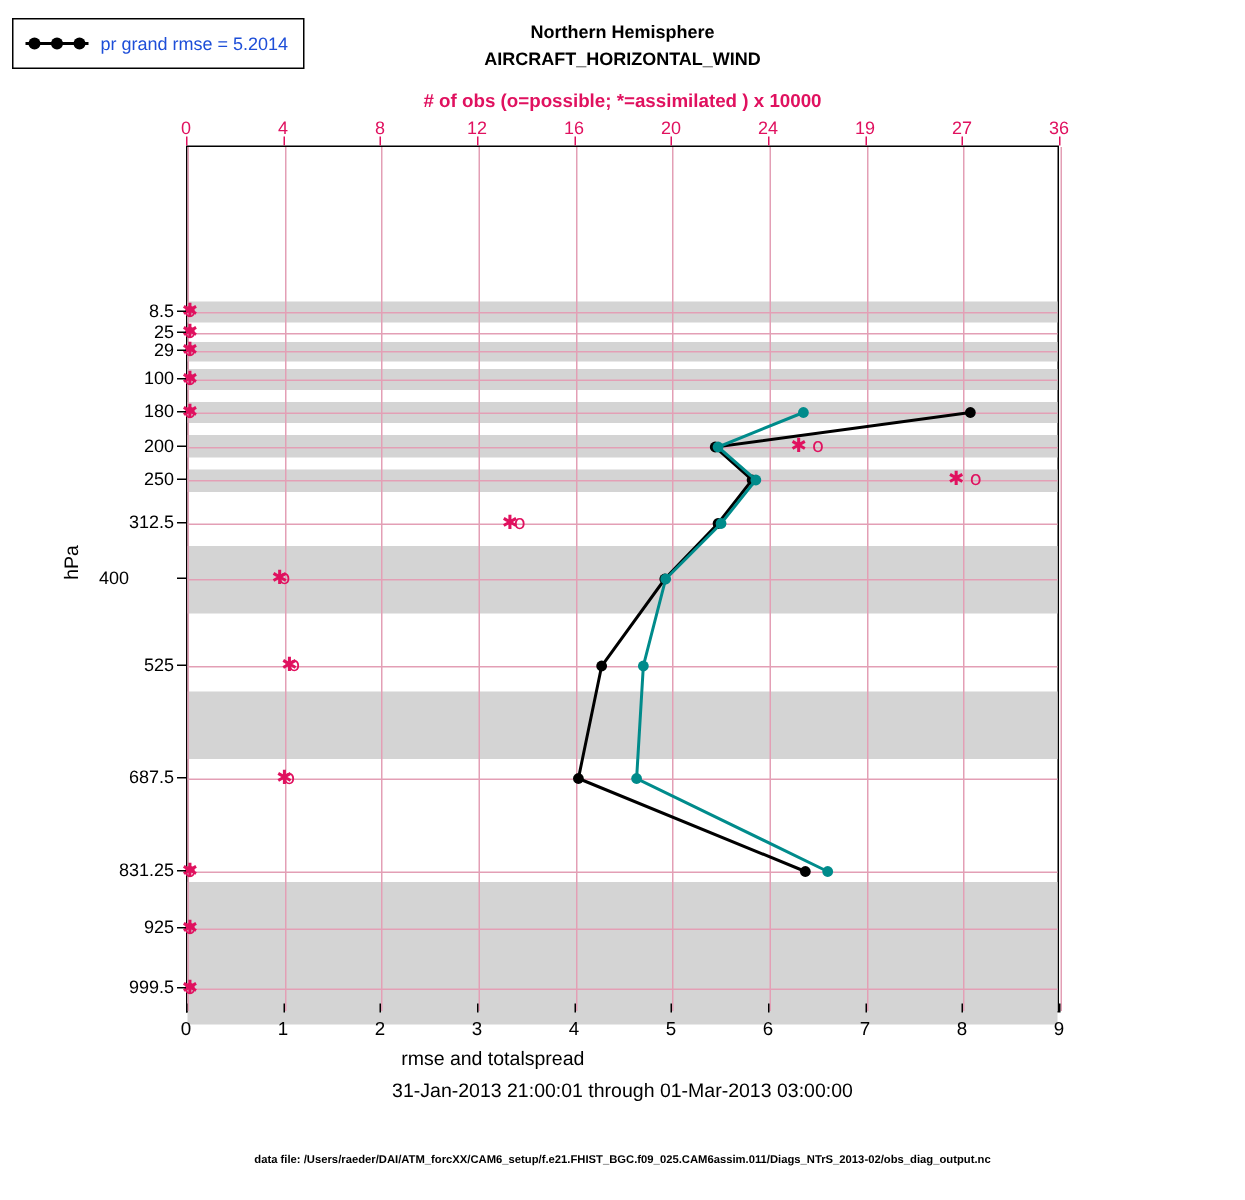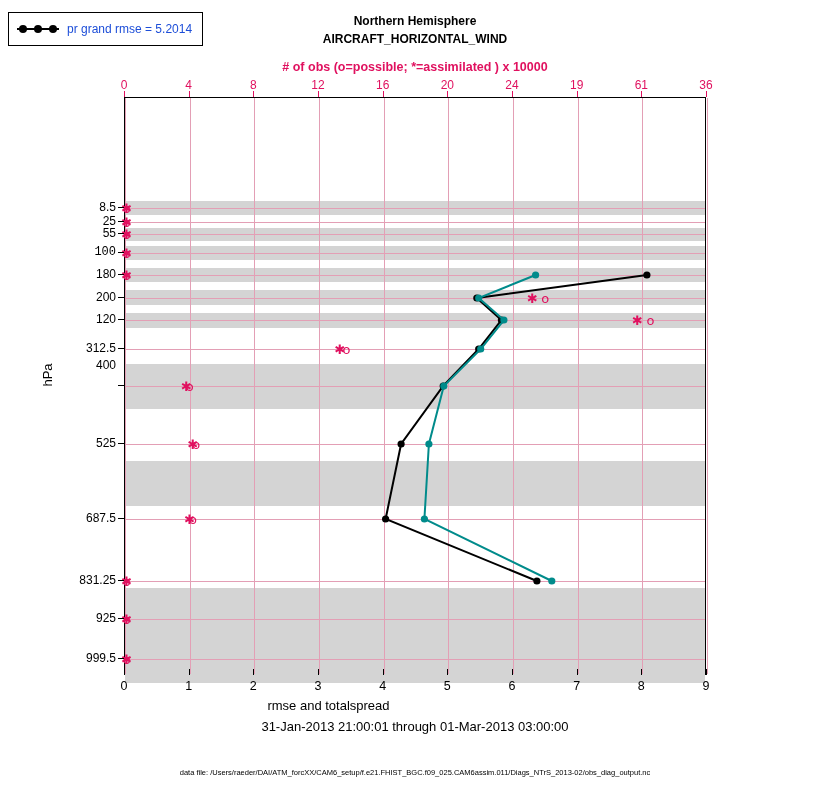--- a/index.html
+++ b/index.html
@@ -139,20 +139,21 @@
     font-size: 13px;
   }
   .datafile {
     position: absolute;
     top: 768px;
     left: 0;
     width: 830px;
     text-align: center;
     font-size: 7.5px;
     color: #000000;
+    font-weight: bold;
   }
   
   #legend {
     position: absolute;
     left: 8px;
     top: 12px;
     background: #ffffff;
     border: 1px solid #000000;
     padding: 6px 10px 6px 8px;
     font-size: 12px;
@@ -314,21 +315,21 @@
 <div class="tick-top" style="left: 318px;">12</div>
 <div class="tick-mark-top" style="left: 318px;"></div>
 <div class="tick-top" style="left: 382.667px;">16</div>
 <div class="tick-mark-top" style="left: 382.667px;"></div>
 <div class="tick-top" style="left: 447.333px;">20</div>
 <div class="tick-mark-top" style="left: 447.333px;"></div>
 <div class="tick-top" style="left: 512px;">24</div>
 <div class="tick-mark-top" style="left: 512px;"></div>
 <div class="tick-top" style="left: 576.667px;">19</div>
 <div class="tick-mark-top" style="left: 576.667px;"></div>
-<div class="tick-top" style="left: 641.333px;">61</div>
+<div class="tick-top" style="left: 641.333px;">27</div>
 <div class="tick-mark-top" style="left: 641.333px;"></div>
 <div class="tick-top" style="left: 706px;">36</div>
 <div class="tick-mark-top" style="left: 706px;"></div>
 <div class="tick-bottom" style="left: 124px;">0</div>
 <div class="tick-mark-bottom" style="left: 124px;"></div>
 <div class="tick-bottom" style="left: 188.667px;">1</div>
 <div class="tick-mark-bottom" style="left: 188.667px;"></div>
 <div class="tick-bottom" style="left: 253.333px;">2</div>
 <div class="tick-mark-bottom" style="left: 253.333px;"></div>
 <div class="tick-bottom" style="left: 318px;">3</div>
@@ -342,33 +343,33 @@
 <div class="tick-bottom" style="left: 576.667px;">7</div>
 <div class="tick-mark-bottom" style="left: 576.667px;"></div>
 <div class="tick-bottom" style="left: 641.333px;">8</div>
 <div class="tick-mark-bottom" style="left: 641.333px;"></div>
 <div class="tick-bottom" style="left: 706px;">9</div>
 <div class="tick-mark-bottom" style="left: 706px;"></div>
 <div class="tick-left" style="top: 207px;">8.5</div>
 <div class="tick-mark-left" style="top: 207px;"></div>
 <div class="tick-left" style="top: 221px; text-align: right;">25</div>
 <div class="tick-mark-left" style="top: 221px;"></div>
-<div class="tick-left" style="top: 233px;">55</div>
+<div class="tick-left" style="top: 233px;">29</div>
 <div class="tick-mark-left" style="top: 233px;"></div>
-<div class="tick-left" style="top: 252px; font-family: Liberation Mono, monospace;">100</div>
+<div class="tick-left" style="top: 252px;">100</div>
 <div class="tick-mark-left" style="top: 252px;"></div>
 <div class="tick-left" style="top: 274px;">180</div>
 <div class="tick-mark-left" style="top: 274px;"></div>
 <div class="tick-left" style="top: 297px;">200</div>
 <div class="tick-mark-left" style="top: 297px;"></div>
-<div class="tick-left" style="top: 319px;">120</div>
+<div class="tick-left" style="top: 319px;">250</div>
 <div class="tick-mark-left" style="top: 319px;"></div>
 <div class="tick-left" style="top: 348px;">312.5</div>
 <div class="tick-mark-left" style="top: 348px;"></div>
-<div class="tick-left" style="top: 365px;">400</div>
+<div class="tick-left" style="top: 385px; text-align: center;">400</div>
 <div class="tick-mark-left" style="top: 385px;"></div>
 <div class="tick-left" style="top: 443px;">525</div>
 <div class="tick-mark-left" style="top: 443px;"></div>
 <div class="tick-left" style="top: 518px;">687.5</div>
 <div class="tick-mark-left" style="top: 518px;"></div>
 <div class="tick-left" style="top: 580px;">831.25</div>
 <div class="tick-mark-left" style="top: 580px;"></div>
 <div class="tick-left" style="top: 618px;">925</div>
 <div class="tick-mark-left" style="top: 618px;"></div>
 <div class="tick-left" style="top: 658px;">999.5</div>

